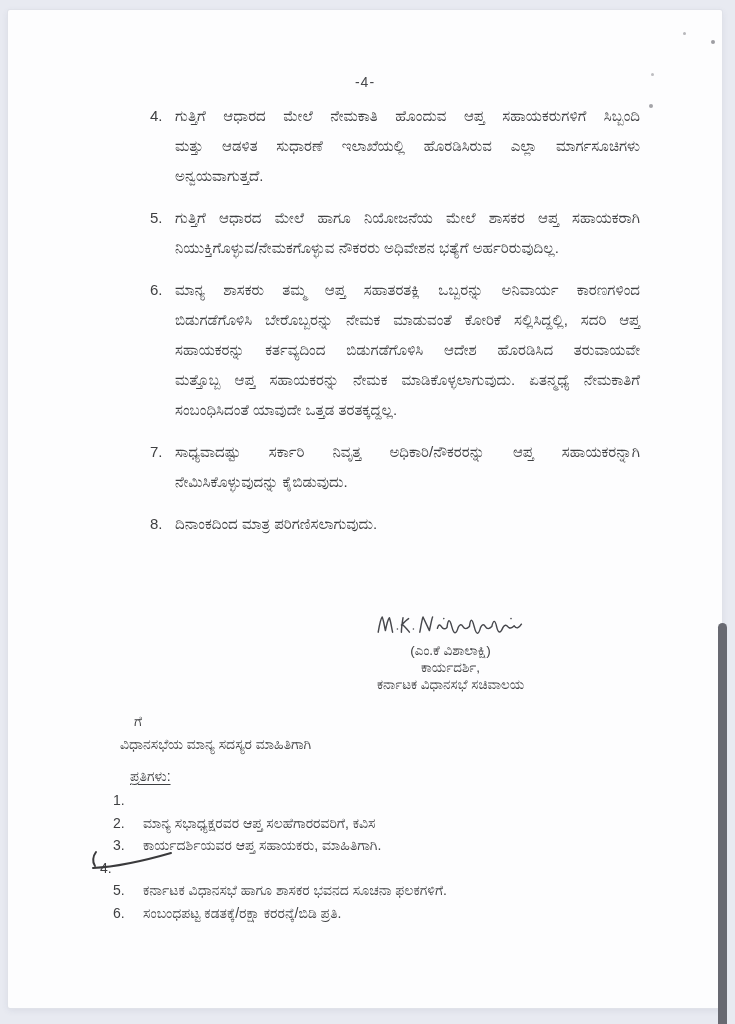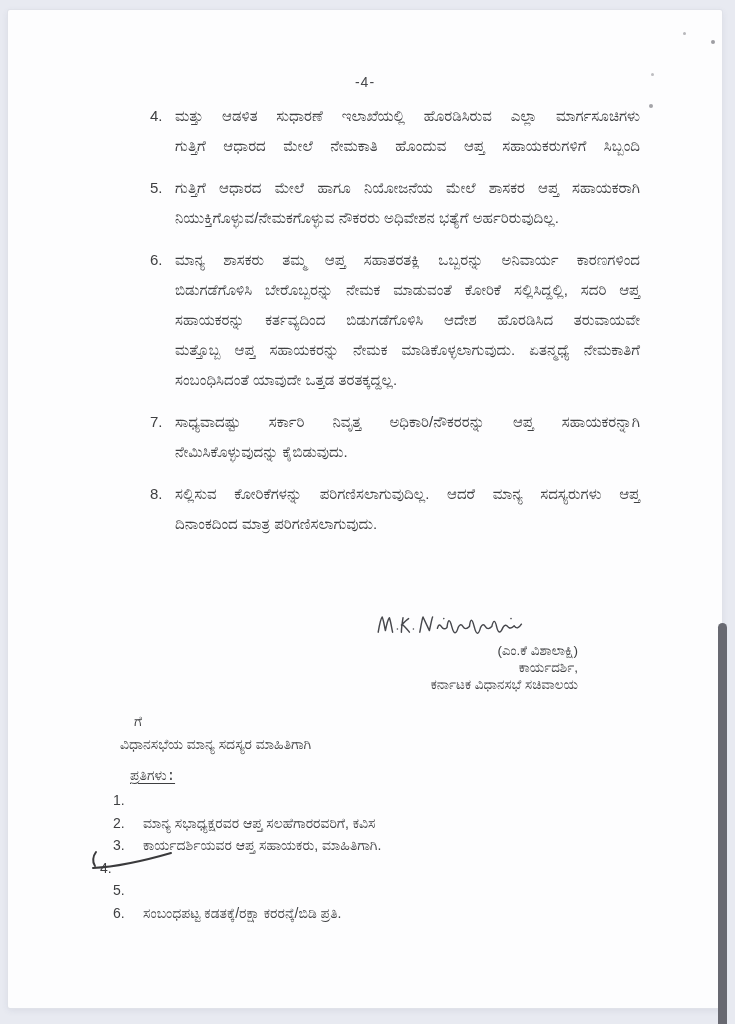--- a/index.html
+++ b/index.html
@@ -33,31 +33,31 @@
 
   .paras{position:absolute;left:150px;top:101px;width:492px;font-size:15px;}
   .para{display:flex;margin-bottom:12px;}
   .pnum{width:25px;flex:none;line-height:30px;}
   .plines{width:465px;}
   .pline{line-height:30px;text-align:justify;text-align-last:justify;}
   .pline.last{text-align:left;text-align-last:left;}
 
   .signature{
     position:absolute;left:323px;top:610px;width:255px;
-    text-align:right;font-size:13.5px;line-height:17px;
+    text-align:center;font-size:13.5px;line-height:17px;
   }
   .sig-svg{display:block;margin:0 auto 2px 52px;}
   .sig-line{white-space:nowrap;}
 
   .addressee{position:absolute;left:120px;top:710px;font-size:14px;line-height:23px;}
   .to-label{margin-left:14px;}
 
   .copies-heading{
     position:absolute;left:130px;top:768px;font-size:14px;
-    text-decoration:underline;text-underline-offset:3px;font-family:Liberation Mono, monospace;
+    text-decoration:underline;text-underline-offset:3px;
   }
   .copies{position:absolute;left:113px;top:789px;width:600px;font-size:14px;}
   .copy-item{display:flex;line-height:22.5px;white-space:nowrap;}
   .cnum{width:30px;flex:none;}
   .copy-item.outdent{margin-left:-13px;}
   .copy-item.outdent .cnum{width:28px;}
 
   .strike-mark{position:absolute;left:90px;top:849px;z-index:3;}
 
   .scrollbar{
@@ -85,22 +85,23 @@
 
   <div class="content">
 
     <div class="page-number">-4-</div>
 
     <div class="paras">
 
       <div class="para">
         <div class="pnum">4.</div>
         <div class="plines">
+          <div class="pline">ಗುತ್ತಿಗೆ ಆಧಾರದ ಮೇಲೆ ನೇಮಕಾತಿ ಹೊಂದುವ ಆಪ್ತ ಸಹಾಯಕರುಗಳಿಗೆ ಸಿಬ್ಬಂದಿ</div>
           <div class="pline">ಮತ್ತು ಆಡಳಿತ ಸುಧಾರಣೆ ಇಲಾಖೆಯಲ್ಲಿ ಹೊರಡಿಸಿರುವ ಎಲ್ಲಾ ಮಾರ್ಗಸೂಚಿಗಳು</div>
-          <div class="pline">ಗುತ್ತಿಗೆ ಆಧಾರದ ಮೇಲೆ ನೇಮಕಾತಿ ಹೊಂದುವ ಆಪ್ತ ಸಹಾಯಕರುಗಳಿಗೆ ಸಿಬ್ಬಂದಿ</div>
+          <div class="pline last">ಅನ್ವಯವಾಗುತ್ತದೆ.</div>
         </div>
       </div>
 
       <div class="para">
         <div class="pnum">5.</div>
         <div class="plines">
           <div class="pline">ಗುತ್ತಿಗೆ ಆಧಾರದ ಮೇಲೆ ಹಾಗೂ ನಿಯೋಜನೆಯ ಮೇಲೆ ಶಾಸಕರ ಆಪ್ತ ಸಹಾಯಕರಾಗಿ</div>
           <div class="pline last">ನಿಯುಕ್ತಿಗೊಳ್ಳುವ/ನೇಮಕಗೊಳ್ಳುವ ನೌಕರರು ಅಧಿವೇಶನ ಭತ್ಯೆಗೆ ಅರ್ಹರಿರುವುದಿಲ್ಲ.</div>
         </div>
       </div>
@@ -120,21 +121,20 @@
         <div class="pnum">7.</div>
         <div class="plines">
           <div class="pline">ಸಾಧ್ಯವಾದಷ್ಟು ಸರ್ಕಾರಿ ನಿವೃತ್ತ ಅಧಿಕಾರಿ/ನೌಕರರನ್ನು ಆಪ್ತ ಸಹಾಯಕರನ್ನಾಗಿ</div>
           <div class="pline last">ನೇಮಿಸಿಕೊಳ್ಳುವುದನ್ನು ಕೈಬಿಡುವುದು.</div>
         </div>
       </div>
 
       <div class="para">
         <div class="pnum">8.</div>
         <div class="plines">
-          <div class="pline">ಸಲ್ಲಿಸುವ ಕೋರಿಕೆಗಳನ್ನು ಪರಿಗಣಿಸಲಾಗುವುದಿಲ್ಲ. ಆದರೆ ಮಾನ್ಯ ಸದಸ್ಯರುಗಳು ಆಪ್ತ</div>
           <div class="pline last">ದಿನಾಂಕದಿಂದ ಮಾತ್ರ ಪರಿಗಣಿಸಲಾಗುವುದು.</div>
         </div>
       </div>
 
     </div>
 
     <div class="signature">
       <svg class="sig-svg" role="img" width="160" height="30" viewBox="0 0 200 36" aria-label="M.K. Vishalakshi">
         <g fill="none" stroke="#46474c" stroke-width="1.8" stroke-linecap="round" stroke-linejoin="round">
           <path d="M4,27 C6,15 8,9 9,8 C11,13 12,21 13,25 C15,15 17,10 18,9 C20,15 21,23 22,27"></path>
@@ -169,20 +169,21 @@
       </div>
       <div class="copy-item">
         <div class="cnum">3.</div>
         <div class="ctext">ಕಾರ್ಯದರ್ಶಿಯವರ ಆಪ್ತ ಸಹಾಯಕರು, ಮಾಹಿತಿಗಾಗಿ.</div>
       </div>
       <div class="copy-item outdent">
         <div class="cnum">4.</div>
       </div>
       <div class="copy-item">
         <div class="cnum">5.</div>
+        <div class="ctext">ಕರ್ನಾಟಕ ವಿಧಾನಸಭೆ ಹಾಗೂ ಶಾಸಕರ ಭವನದ ಸೂಚನಾ ಫಲಕಗಳಿಗೆ.</div>
       </div>
       <div class="copy-item">
         <div class="cnum">6.</div>
         <div class="ctext">ಸಂಬಂಧಪಟ್ಟ ಕಡತಕ್ಕೆ/ರಕ್ಷಾ ಕರರನ್ಕೆ/ಬಿಡಿ ಪ್ರತಿ.</div>
       </div>
     </div>
 
     <svg class="strike-mark" width="84" height="24" viewBox="0 0 84 24">
       <g fill="none" stroke="#3a3a3c" stroke-width="2" stroke-linecap="round">
         <path d="M6,3 C3,7 2,13 5,17"></path>

